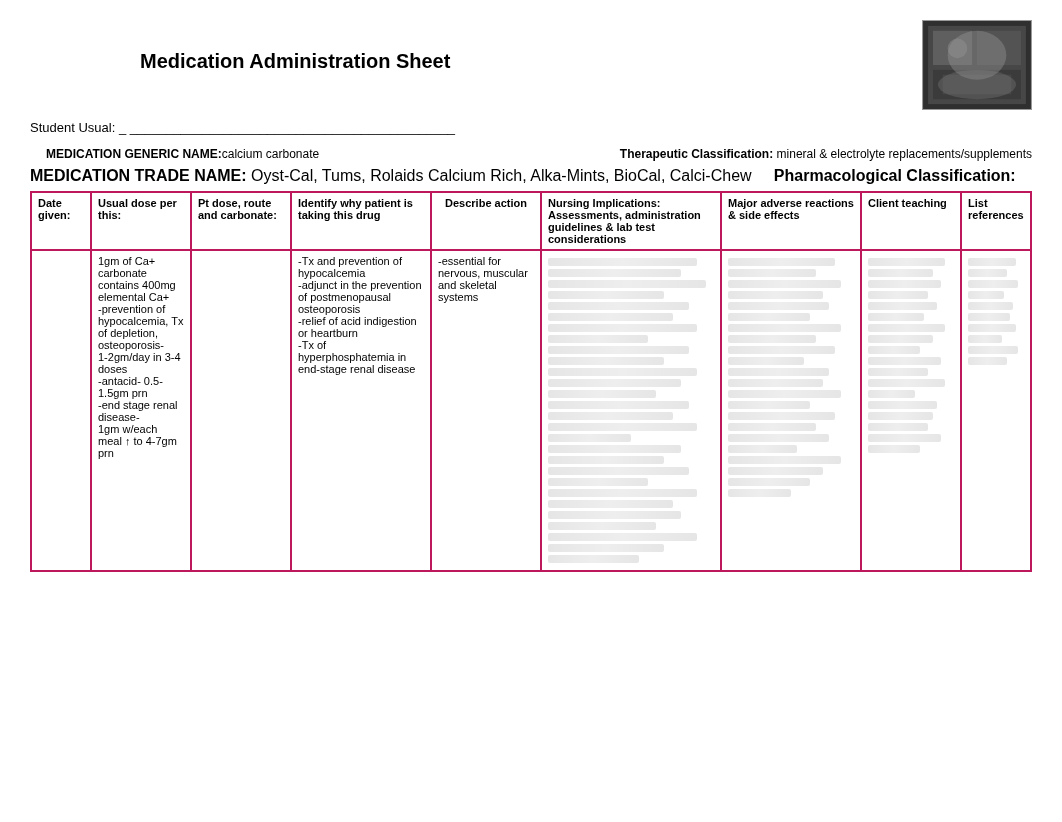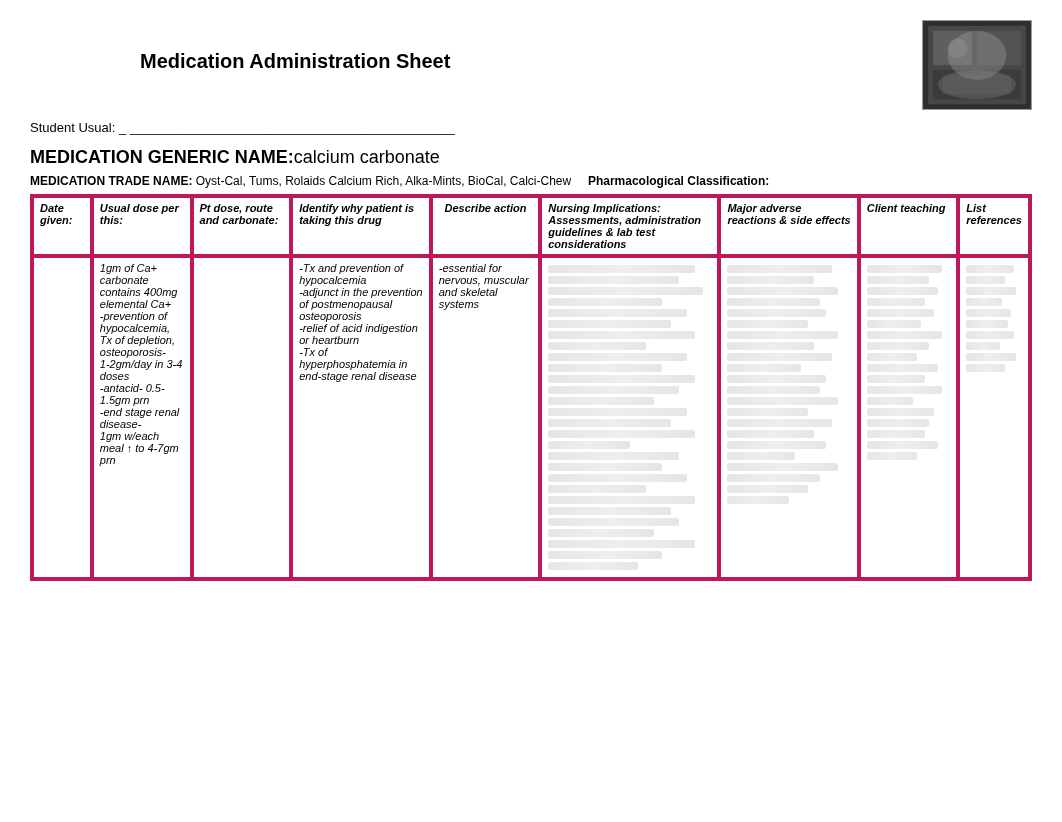--- a/index.html
+++ b/index.html
@@ -46,35 +46,35 @@
       height: 100%;
     }
     .student-name-row {
       margin-bottom: 12px;
       font-size: 13px;
     }
     .classification-row {
       display: flex;
       justify-content: space-between;
       margin-bottom: 6px;
-      font-size: 18px;
+      font-size: 12px;
       font-weight: normal;
+      margin-left: 16px;
     }
     .trade-name-row {
       margin-bottom: 6px;
-      font-size: 12px;
+      font-size: 16px;
     }
     table {
       width: 100%;
       border-collapse: collapse;
       font-size: 11px;
     }
     table, th, td {
-      border: 4px solid #be185d;
-      font-style: italic;
+      border: 2px solid #be185d;
     }
     th, td {
       padding: 4px 6px;
       vertical-align: top;
     }
     th {
       font-weight: bold;
       background: #fff;
       text-align: left;
     }
@@ -134,20 +134,23 @@
   </div>
 
   <div class="student-name-row">
     <span>Student Usual:</span>
     <span>_ _____________________________________________</span>
   </div>
 
   <div class="classification-row">
     <div>
       <strong>MEDICATION GENERIC NAME:</strong><span>calcium carbonate</span>
+    </div>
+    <div>
+      <strong>Therapeutic Classification:</strong> <span>mineral &amp; electrolyte replacements/supplements</span>
     </div>
   </div>
 
   <div class="trade-name-row">
     <strong>MEDICATION TRADE NAME:</strong>
     <span>Oyst-Cal, Tums, Rolaids Calcium Rich, Alka-Mints, BioCal, Calci-Chew</span>
     &nbsp;&nbsp;&nbsp;
     <strong>Pharmacological Classification:</strong>
   </div>
 

